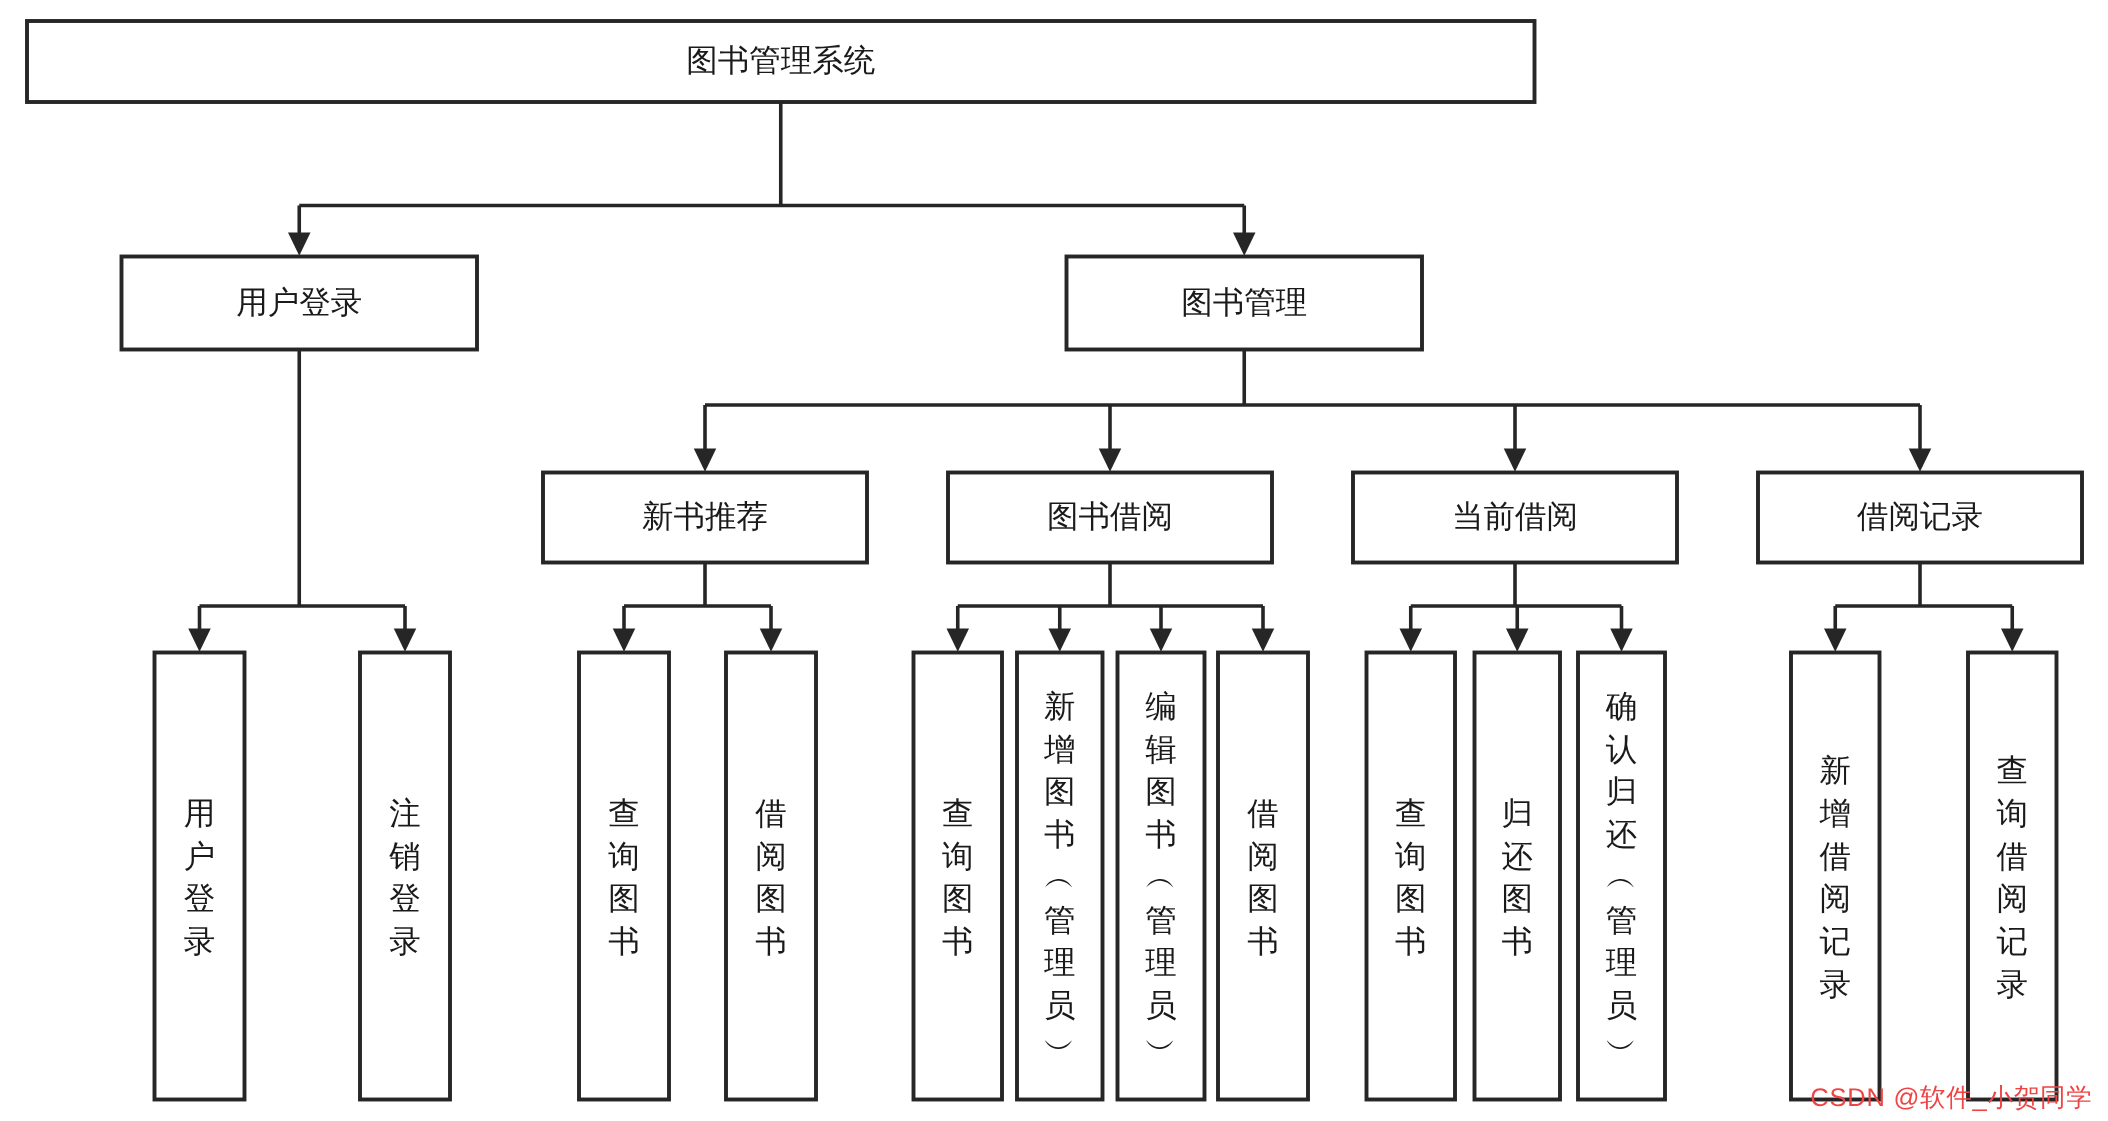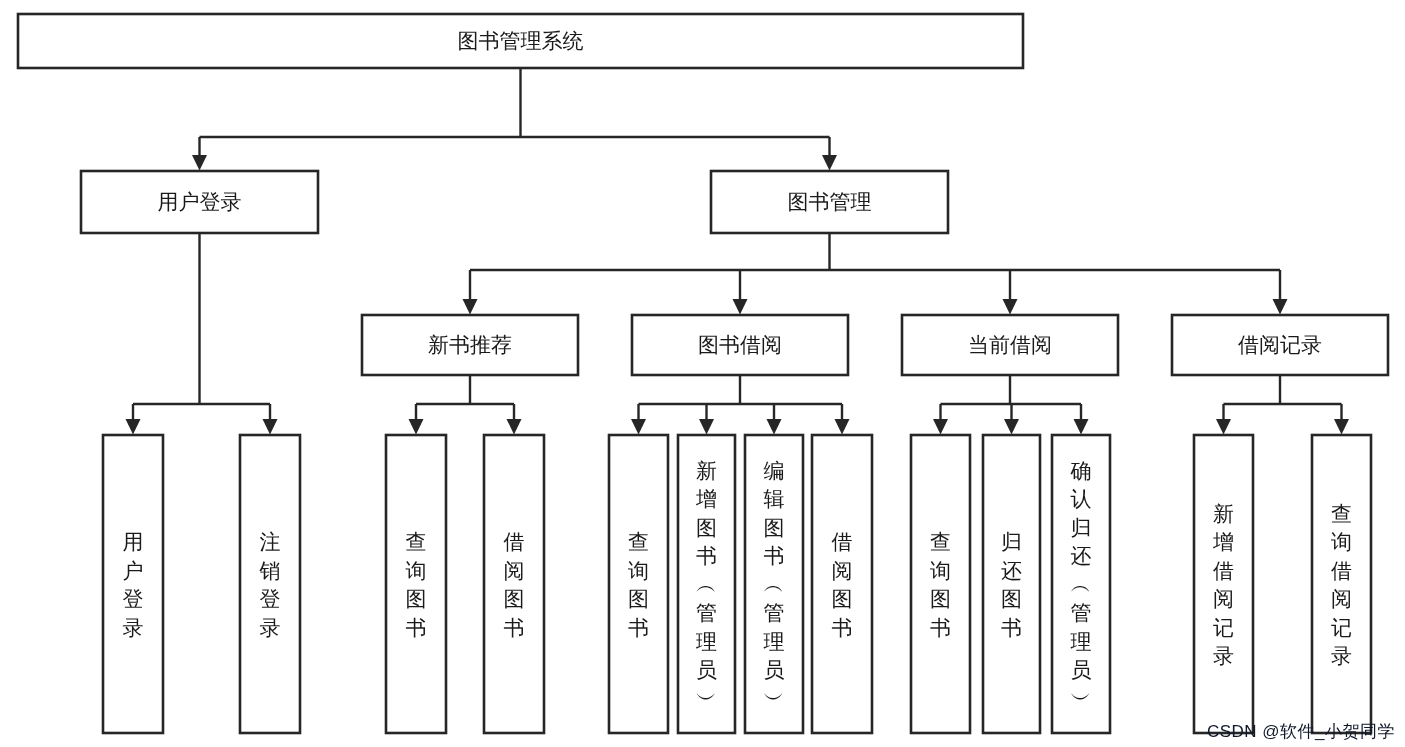--- a/index.html
+++ b/index.html
@@ -5,21 +5,21 @@
   html,body{margin:0;padding:0;background:#ffffff;}
   body{width:1405px;height:747px;font-family:"Liberation Sans","DejaVu Sans",sans-serif;overflow:hidden;}
   #diagram-root{position:relative;width:1403px;height:747px;background:#fff;}
   svg.diagram{position:absolute;left:0;top:0;width:1405px;height:747px;display:block;}
   .node-box{fill:#ffffff;stroke:#262626;stroke-width:2.6;}
   .node-label-h{font-family:"Liberation Sans","DejaVu Sans",sans-serif;font-size:21px;fill:#1a1a1a;text-anchor:middle;dominant-baseline:middle;}
   .node-label-v{font-family:"Liberation Sans","DejaVu Sans",sans-serif;font-size:21px;fill:#1a1a1a;text-anchor:middle;}
   .connector{stroke:#262626;stroke-width:2.4;fill:none;}
   .arrow-head{fill:#262626;stroke:none;}
   .watermark{position:absolute;right:8px;bottom:4px;font-family:"Liberation Sans","DejaVu Sans",sans-serif;
-             font-size:17px;color:#0f172a;white-space:nowrap;letter-spacing:.5px;}
+             font-size:17px;color:#ef4444;white-space:nowrap;letter-spacing:.5px;}
 </style>
 </head>
 <body>
 
 <div id="diagram-root">
   <svg class="diagram" viewBox="0 0 1405 747">
     <g id="connectors-layer">
         <g>
           <path class="connector" d="M 520.5 68 L 520.5 137"></path>
           <path class="connector" d="M 199.5 137 L 829.5 137"></path>

